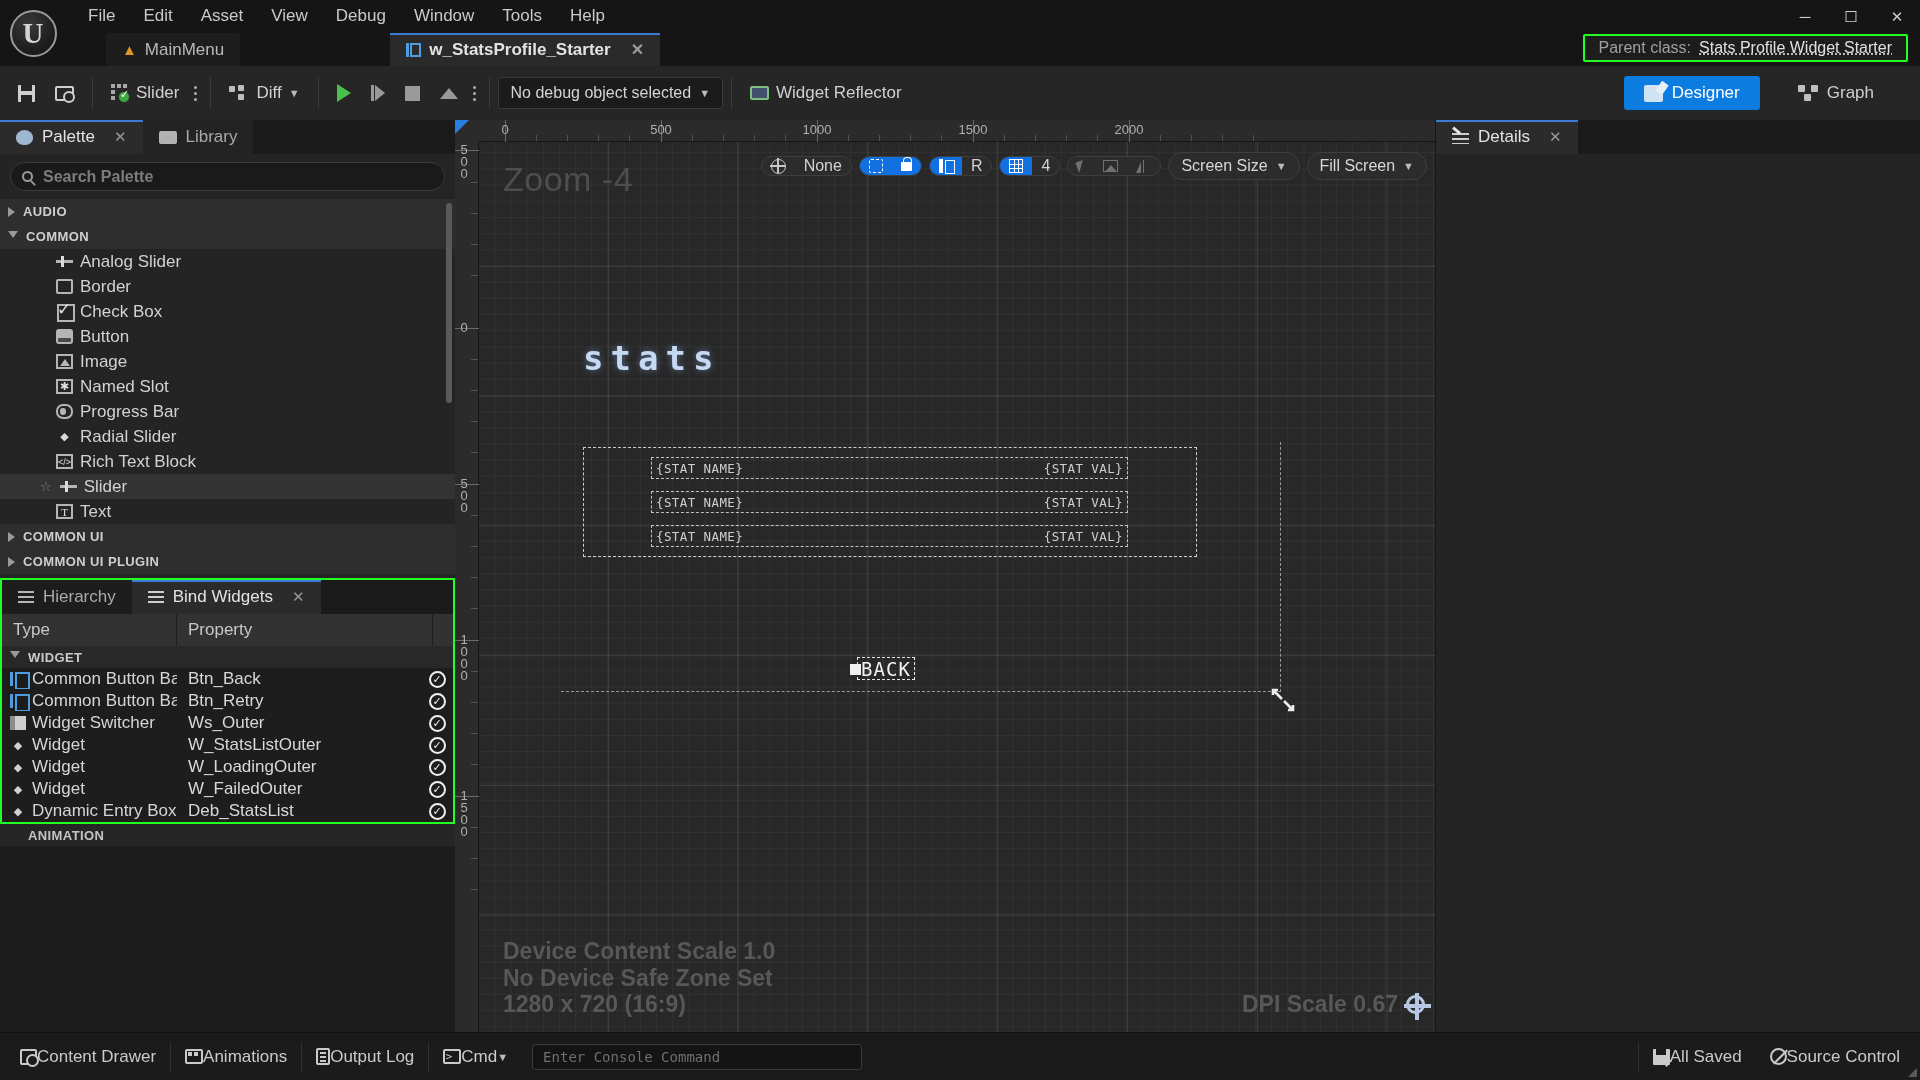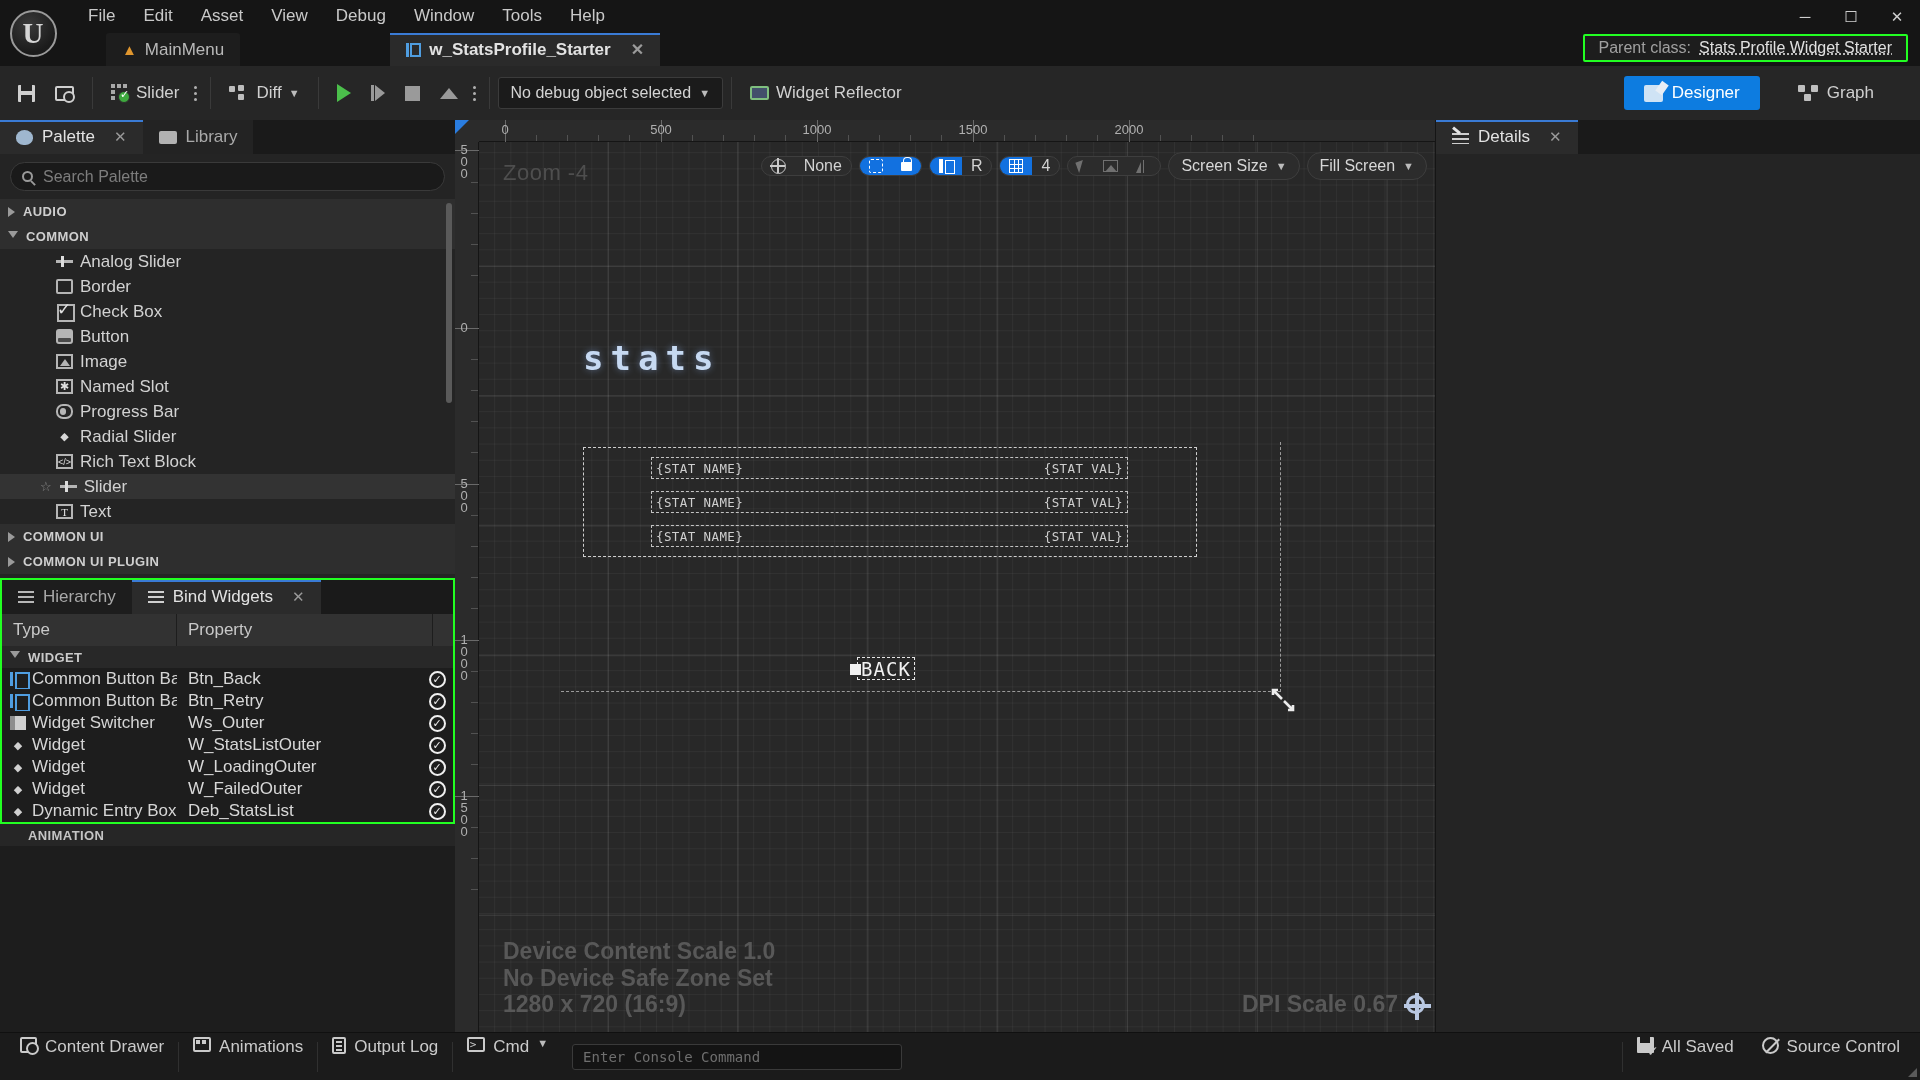--- a/index.html
+++ b/index.html
@@ -95,21 +95,21 @@
     display:flex;align-items:center;gap:9px;height:34px;padding:0 16px;font-size:17px;color:#a9a9a9;background:#232323;
   }
   .panel-tab.active{ background:#2b2b2b;color:#e2e2e2;position:relative; }
   .panel-tab.active::before{content:"";position:absolute;left:0;right:0;top:0;height:2px;background:#3a7bd5;}
   .panel-tab .x{ color:#9a9a9a;font-size:15px;margin-left:10px; }
 
   .palette-area{ background:#242424; flex:0 0 424px; display:flex;flex-direction:column; }
   .search-wrap{ padding:8px 10px 8px 10px; }
   .search-box{
     display:flex;align-items:center;gap:10px;height:29px;padding:0 11px;
-    background:#1a1a1a;border:1px solid #3a3a3a;border-radius:15px;color:#7d7d7d;font-size:16px;
+    background:#1a1a1a;border:1px solid #3a3a3a;border-radius:15px;color:#7d7d7d;font-size:16px;font-weight:bold;
   }
   .mag{ width:11px;height:11px;border:2px solid #9a9a9a;border-radius:50%;position:relative;flex:0 0 auto; }
   .mag::after{content:"";position:absolute;right:-5px;bottom:-4px;width:6px;height:2px;background:#9a9a9a;transform:rotate(45deg);}
 
   .pal-list{ flex:1; overflow:hidden; position:relative; }
   .cat-row{ display:flex;align-items:center;gap:8px;height:25px;padding-left:8px;background:#2e2e2e;font-size:13px;font-weight:bold;color:#cfcfcf;letter-spacing:.4px; }
   .tri{ width:0;height:0;border-left:7px solid #9a9a9a;border-top:5px solid transparent;border-bottom:5px solid transparent; }
   .tri.open{ border-left:5px solid transparent;border-right:5px solid transparent;border-top:7px solid #9a9a9a; }
   .pal-item{ display:flex;align-items:center;gap:7px;height:25px;padding-left:56px;font-size:17px;color:#d2d2d2; }
   .pal-item.hi{ background:#333333; padding-left:40px; }
@@ -178,21 +178,21 @@
     flex:1; position:relative; overflow:hidden;
     background-color:#282828;
     background-image:
       linear-gradient(to right, rgba(255,255,255,.045) 1px, transparent 1px),
       linear-gradient(to bottom, rgba(255,255,255,.045) 1px, transparent 1px),
       linear-gradient(to right, rgba(255,255,255,.10) 1px, transparent 1px),
       linear-gradient(to bottom, rgba(255,255,255,.10) 1px, transparent 1px);
     background-size:16.2px 16.2px, 16.2px 16.2px, 129.8px 129.8px, 129.8px 129.8px;
     background-position:-1px -6px, -1px -6px, -1px -6px, -1px -6px;
   }
-  .zoom-label{ position:absolute; left:24px; top:18px; font-size:22px; color:#4e4e4e; font-weight:500; letter-spacing:.5px; }
+  .zoom-label{ position:absolute; left:24px; top:18px; font-size:34px; color:#4e4e4e; font-weight:500; letter-spacing:.5px; }
 
   .vp-tools{ position:absolute; right:8px; top:10px; display:flex; align-items:center; gap:7px; z-index:5; }
   .tool-grp{ display:flex;align-items:center;background:#2c2c2c;border:1px solid #3e3e3e;border-radius:14px;overflow:hidden;height:20px; }
   .tool-btn{ display:flex;align-items:center;justify-content:center;gap:5px;height:28px;padding:0 9px;color:#d2d2d2;font-size:16px; }
   .tool-btn.on{ background:#1271e0; color:#fff; }
   .tool-btn.dim{ opacity:.42; }
   .globe{ width:15px;height:15px;border-radius:50%;border:1.5px solid #c9c9c9;position:relative; }
   .globe::before{content:"";position:absolute;left:-1.5px;top:5.5px;width:15px;height:1.5px;background:#c9c9c9;}
   .globe::after{content:"";position:absolute;left:5.5px;top:-1.5px;width:1.5px;height:15px;background:#c9c9c9;}
   .dashsq{ width:14px;height:14px;border:1.5px dashed #ffffff;border-radius:2px; }
@@ -239,21 +239,21 @@
   .gear{ width:19px;height:19px;border-radius:50%;border:3px solid #b9c8e2;position:relative;box-sizing:border-box; }
   .gear::before{content:"";position:absolute;left:6px;top:-5px;width:4px;height:27px;background:#b9c8e2;}
   .gear::after{content:"";position:absolute;top:6px;left:-5px;height:4px;width:27px;background:#b9c8e2;}
 
   
   .right-col{ width:485px; flex:0 0 485px; background:#1d1d1d; display:flex; flex-direction:column; border-left:1px solid #151515; }
   .details-body{ flex:1; background:#242424; }
 
   
   .statusbar{ height:48px; flex:0 0 48px; background:#1b1b1b; display:flex; align-items:center; padding:0 6px; gap:0; border-top:1px solid #101010; }
-  .sb-btn{ display:flex;align-items:flex-start;gap:8px;height:40px;padding:0 14px;color:#cacaca;font-size:17px; }
+  .sb-btn{ display:flex;align-items:center;gap:0;height:40px;padding:0 14px;color:#cacaca;font-size:17px; }
   .sb-sep{ width:1px;height:30px;background:#303030; }
   .cmd-input{
     flex:0 0 330px;height:26px;background:#141414;border:1px solid #3a3a3a;border-radius:3px;
     display:flex;align-items:center;padding:0 10px;color:#6f6f6f;
     font-family:"DejaVu Sans Mono",monospace;font-size:14px;margin-left:10px;
   }
   .sb-spacer{ flex:1; }
   .ico-drawer{ width:17px;height:16px;border:2px solid #cacaca;border-radius:2px;position:relative; }
   .ico-drawer::after{content:"";position:absolute;right:-4px;bottom:-4px;width:9px;height:9px;border:2px solid #cacaca;border-radius:50%;background:#1b1b1b;}
   .ico-anim{ width:18px;height:15px;border:2px solid #cacaca;border-radius:2px;position:relative; }

